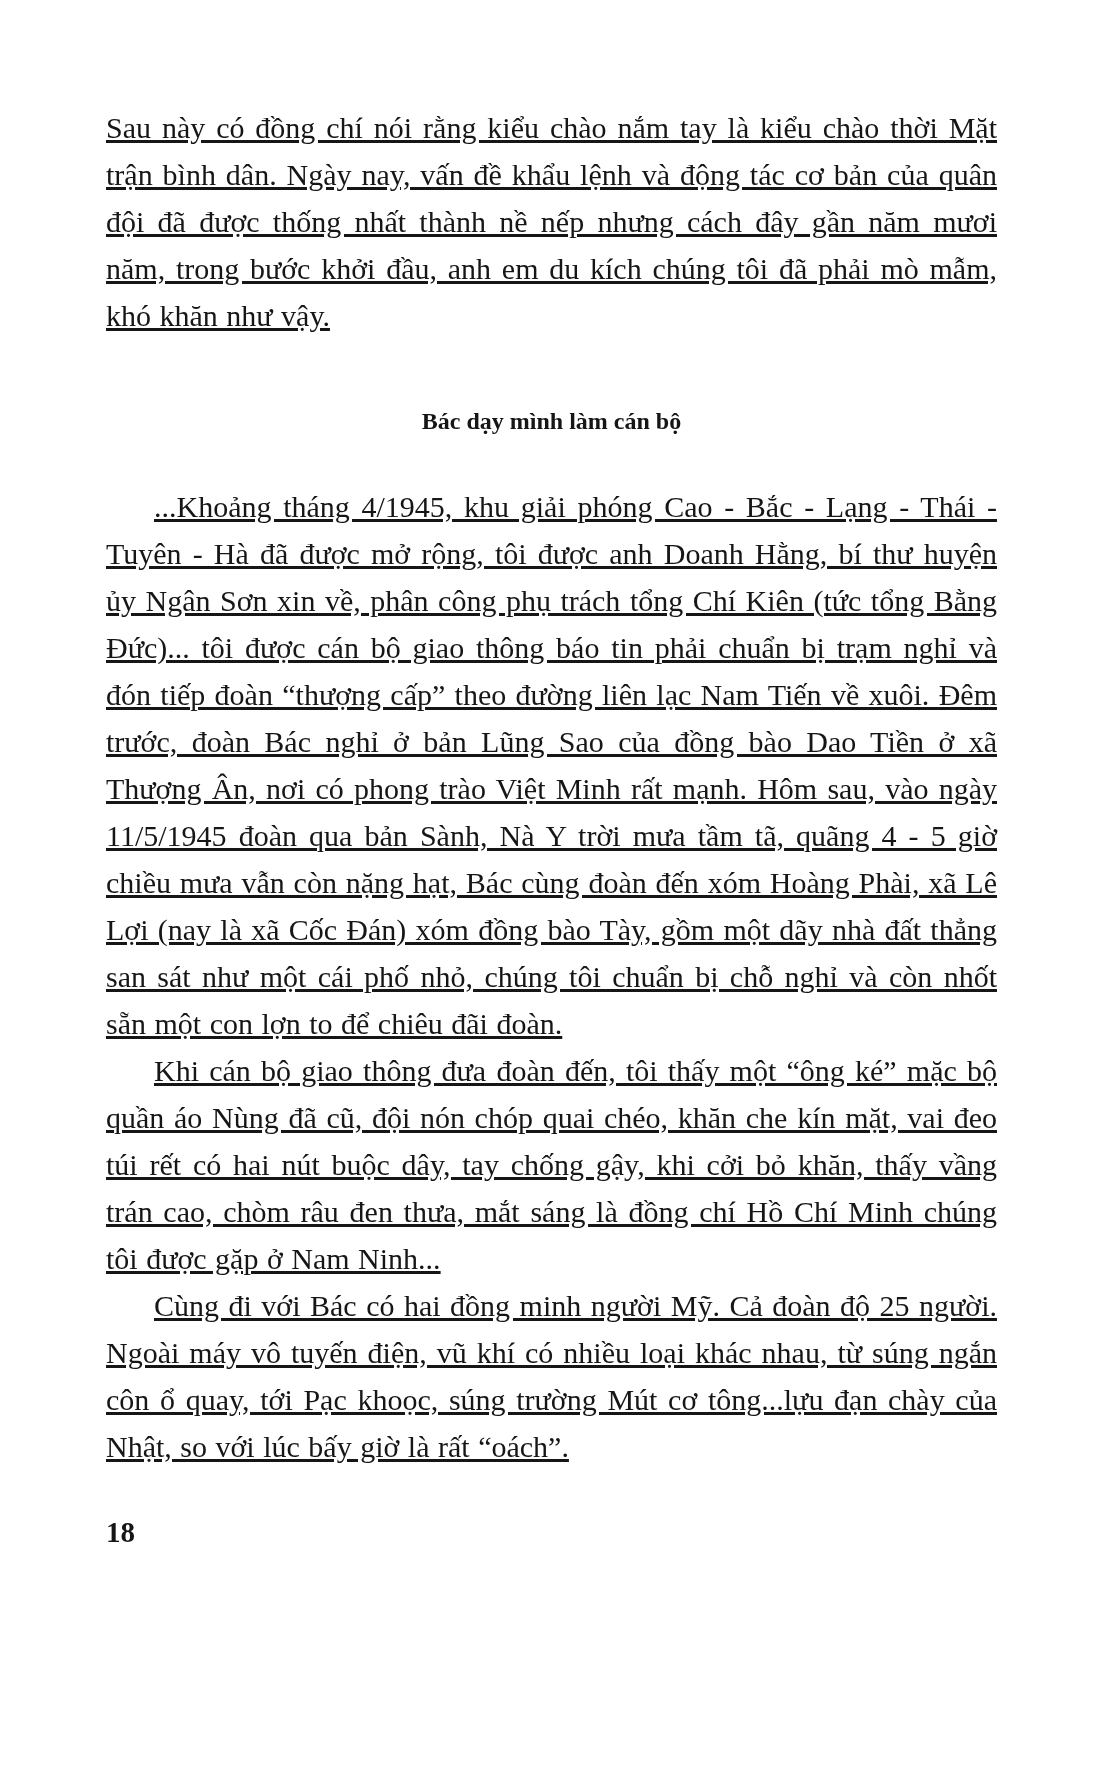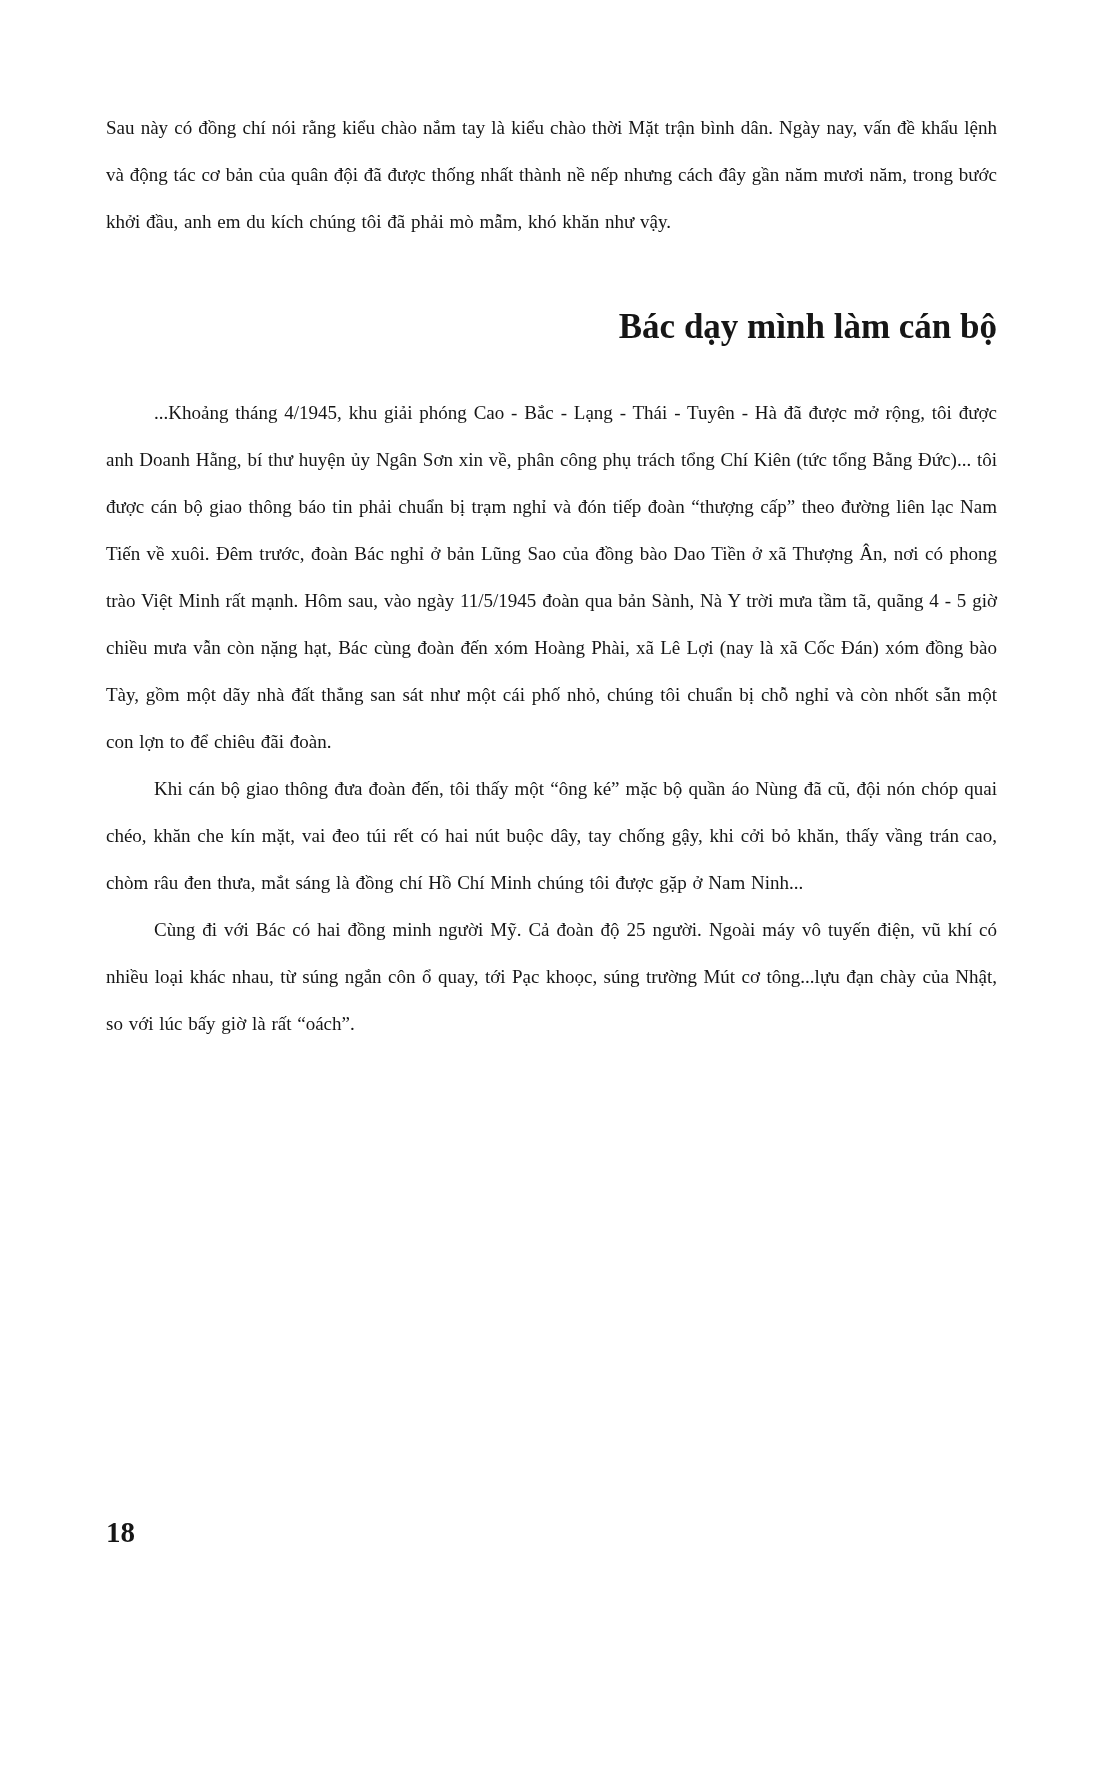--- a/index.html
+++ b/index.html
@@ -16,45 +16,46 @@
     overflow: hidden;
   }
   .page {
     padding: 104px 106px 0 106px;
     box-sizing: border-box;
   }
   p {
     margin: 0;
   }
   .body-text {
-    font-size: 19px;
+    font-size: 30px;
     line-height: 47px;
     text-align: justify;
     word-spacing: 1px;
+    text-decoration: underline;
   }
   .para-indent {
     text-indent: 48px;
   }
   .citation {
     margin-top: 8px;
     margin-right: 66px;
     margin-left: auto;
     width: 470px;
     font-size: 24.5px;
     line-height: 34px;
     text-align: center;
   }
   .italic {
     font-style: italic;
   }
   .heading {
     margin: 64px 0 44px 0;
-    text-align: right;
+    text-align: center;
     font-weight: bold;
-    font-size: 35px;
+    font-size: 24px;
     line-height: 36px;
   }
   .page-number {
     position: absolute;
     left: 106px;
     top: 1516px;
     font-size: 29px;
     font-weight: bold;
   }
 </style>

